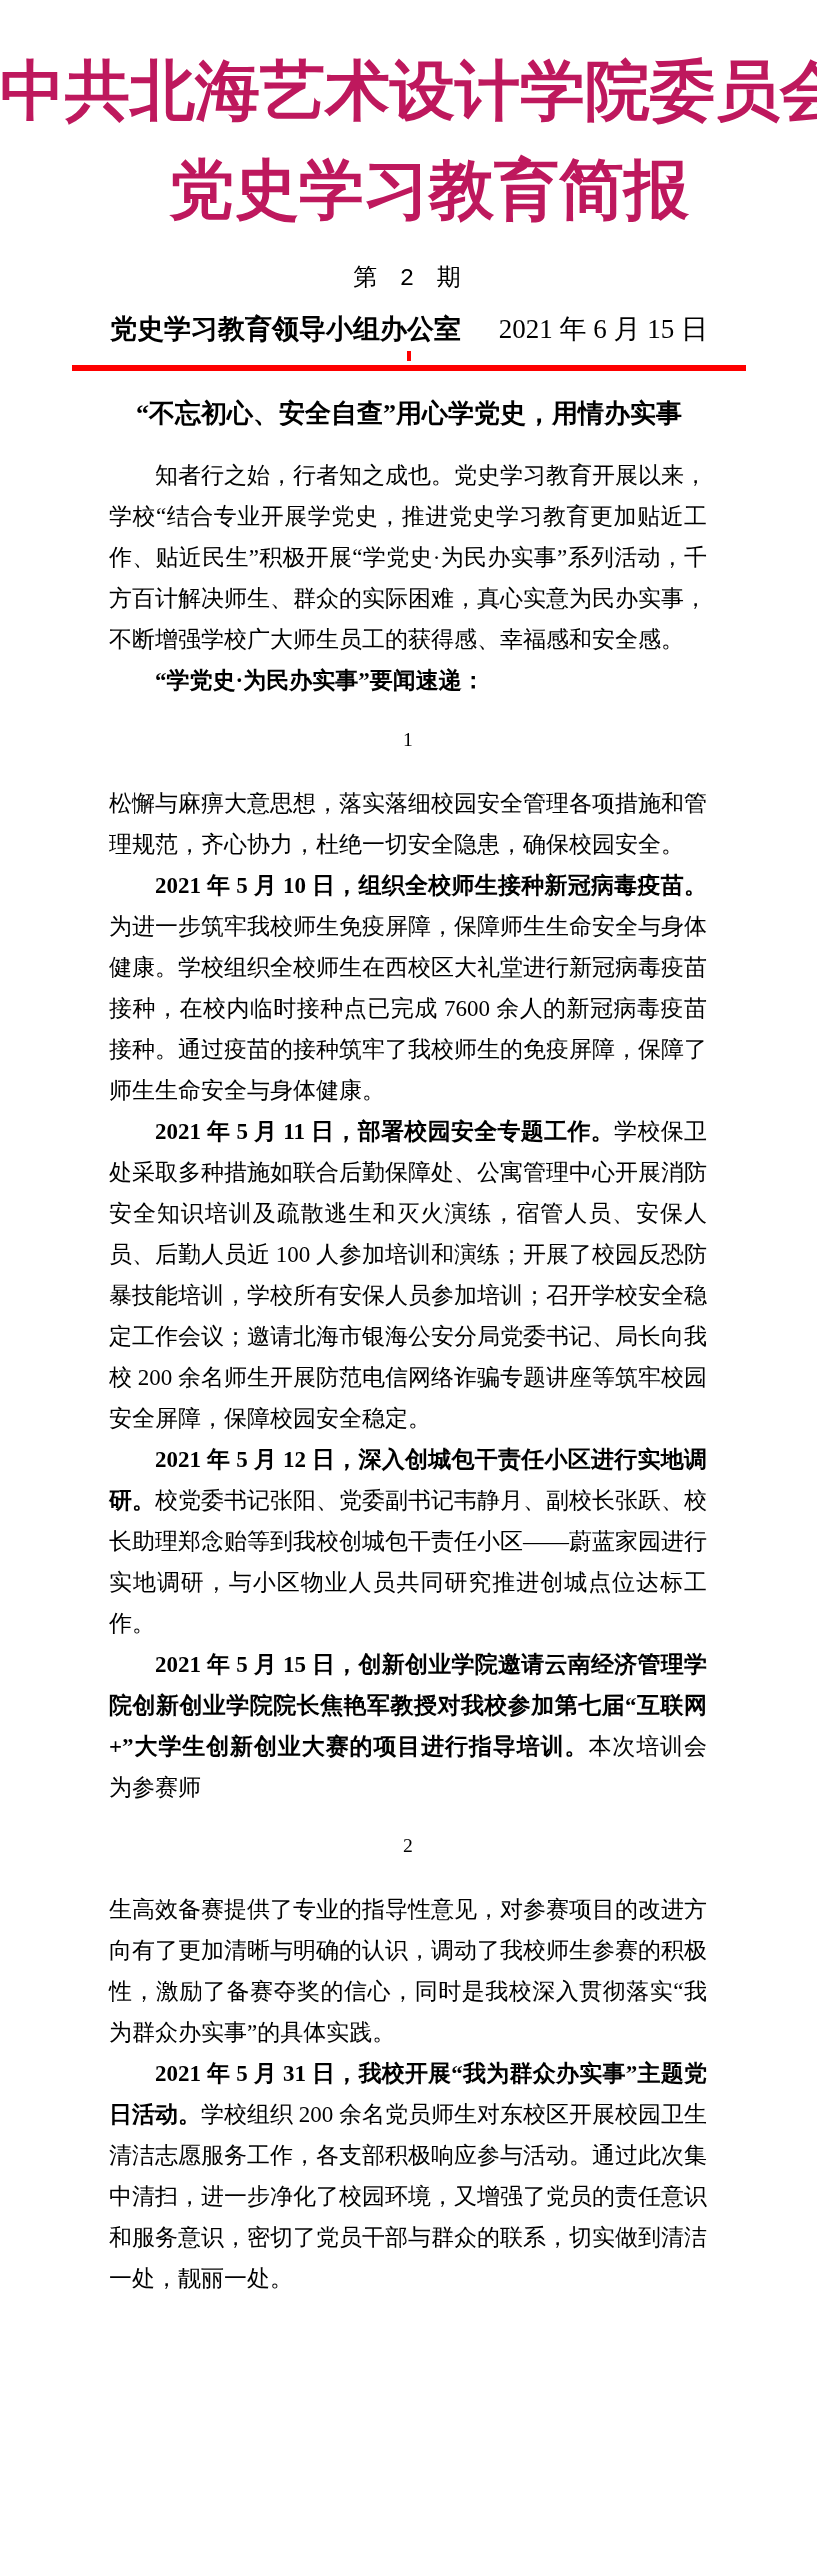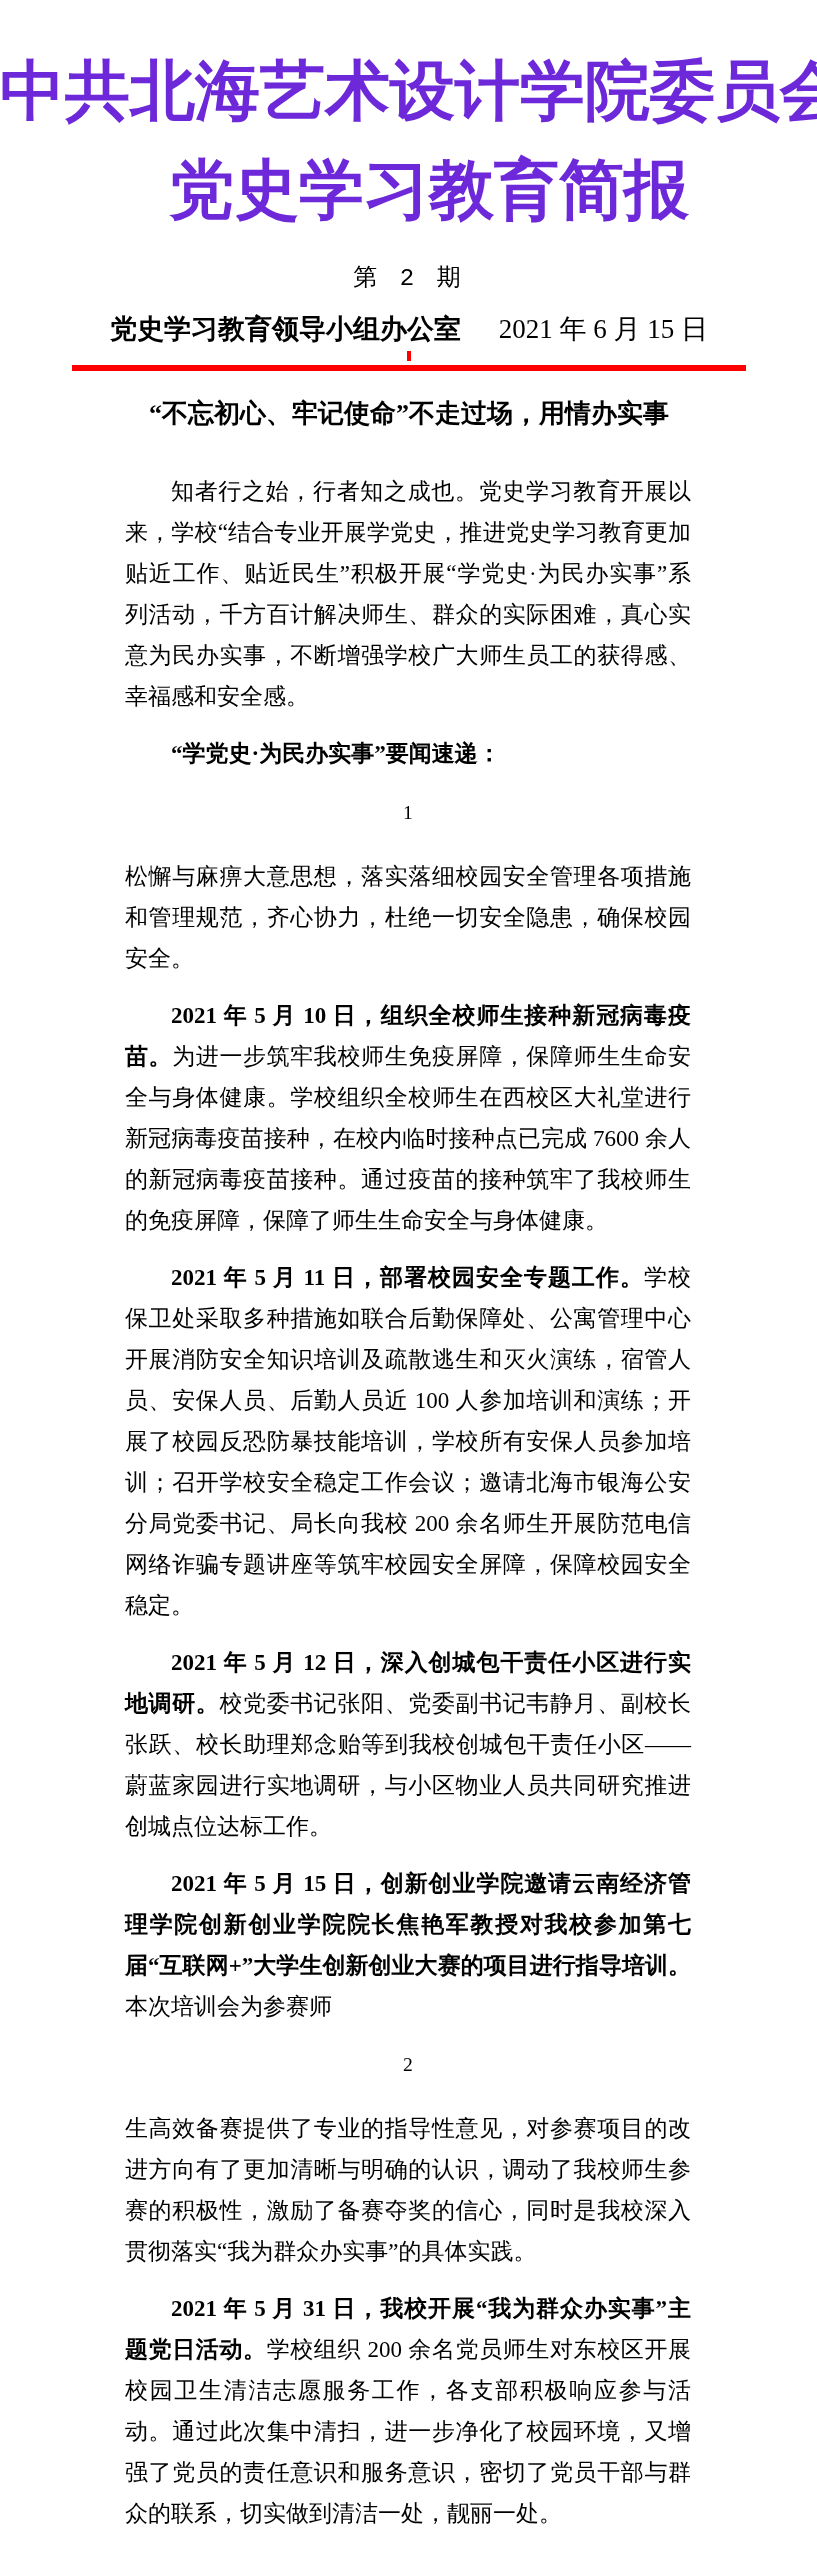--- a/index.html
+++ b/index.html
@@ -8,21 +8,21 @@
     width:818px;
     height:3963px;
     background:#ffffff;
     font-family:"Liberation Serif","DejaVu Serif",serif;
     color:#000;
     overflow:hidden;
   }
   .masthead{padding-top:52px;}
   .t1,.t2{
     text-align:center;
-    color:#6d28d9;
+    color:#be185d;
     font-weight:700;
     font-size:65px;
     line-height:1.2;
     white-space:nowrap;
   }
   .t2{margin-top:20.6px;margin-left:40px;}
   .issue{
     text-align:center;
     font-size:24px;
     letter-spacing:4.1px;
@@ -57,21 +57,21 @@
     font-size:26px;
     margin-top:25px;
     white-space:nowrap;
   }
   .body-flow{
     padding:24px 111px 0 109px;
     font-size:23px;
     line-height:41px;
     text-align:justify;
   }
-  .para{margin:16px;text-indent:2em;}
+  .para{margin:0;text-indent:2em;}
   .para.cont{text-indent:0;}
   .para b{font-weight:700;}
   .pagenum{
     text-align:center;
     text-indent:0;
     font-size:19.6px;
     line-height:41px;
     margin:17.5px 0 23px;
   }
 </style>
@@ -85,21 +85,21 @@
     <div class="t2">党史学习教育简报</div>
     <div class="issue">第 2 期</div>
     <div class="mast-row">
       <span class="mast-office">党史学习教育领导小组办公室</span>
       <span class="mast-date">2021 年 6 月 15 日</span>
     </div>
     <div class="tick"></div>
     <div class="bar"></div>
   </div>
 
-  <div class="article-title">“不忘初心、牢记使命”不走过场，用情办实事</div>
+  <div class="article-title">“不忘初心、安全自查”用心学党史，用情办实事</div>
 
   <div class="body-flow" id="body-flow">
       <div class="para">知者行之始，行者知之成也。党史学习教育开展以来，学校“结合专业开展学党史，推进党史学习教育更加贴近工作、贴近民生”积极开展“学党史·为民办实事”系列活动，千方百计解决师生、群众的实际困难，真心实意为民办实事，不断增强学校广大师生员工的获得感、幸福感和安全感。</div>
       <div class="para"><b>“学党史·为民办实事”要闻速递：</b></div>
       <div class="pagenum">1</div>
       <div class="para cont">松懈与麻痹大意思想，落实落细校园安全管理各项措施和管理规范，齐心协力，杜绝一切安全隐患，确保校园安全。</div>
       <div class="para"><b>2021 年 5 月 10 日，组织全校师生接种新冠病毒疫苗。</b>为进一步筑牢我校师生免疫屏障，保障师生生命安全与身体健康。学校组织全校师生在西校区大礼堂进行新冠病毒疫苗接种，在校内临时接种点已完成 7600 余人的新冠病毒疫苗接种。通过疫苗的接种筑牢了我校师生的免疫屏障，保障了师生生命安全与身体健康。</div>
       <div class="para"><b>2021 年 5 月 11 日，部署校园安全专题工作。</b>学校保卫处采取多种措施如联合后勤保障处、公寓管理中心开展消防安全知识培训及疏散逃生和灭火演练，宿管人员、安保人员、后勤人员近 100 人参加培训和演练；开展了校园反恐防暴技能培训，学校所有安保人员参加培训；召开学校安全稳定工作会议；邀请北海市银海公安分局党委书记、局长向我校 200 余名师生开展防范电信网络诈骗专题讲座等筑牢校园安全屏障，保障校园安全稳定。</div>
       <div class="para"><b>2021 年 5 月 12 日，深入创城包干责任小区进行实地调研。</b>校党委书记张阳、党委副书记韦静月、副校长张跃、校长助理郑念贻等到我校创城包干责任小区——蔚蓝家园进行实地调研，与小区物业人员共同研究推进创城点位达标工作。</div>
       <div class="para"><b>2021 年 5 月 15 日，创新创业学院邀请云南经济管理学院创新创业学院院长焦艳军教授对我校参加第七届“互联网+”大学生创新创业大赛的项目进行指导培训。</b>本次培训会为参赛师</div>

